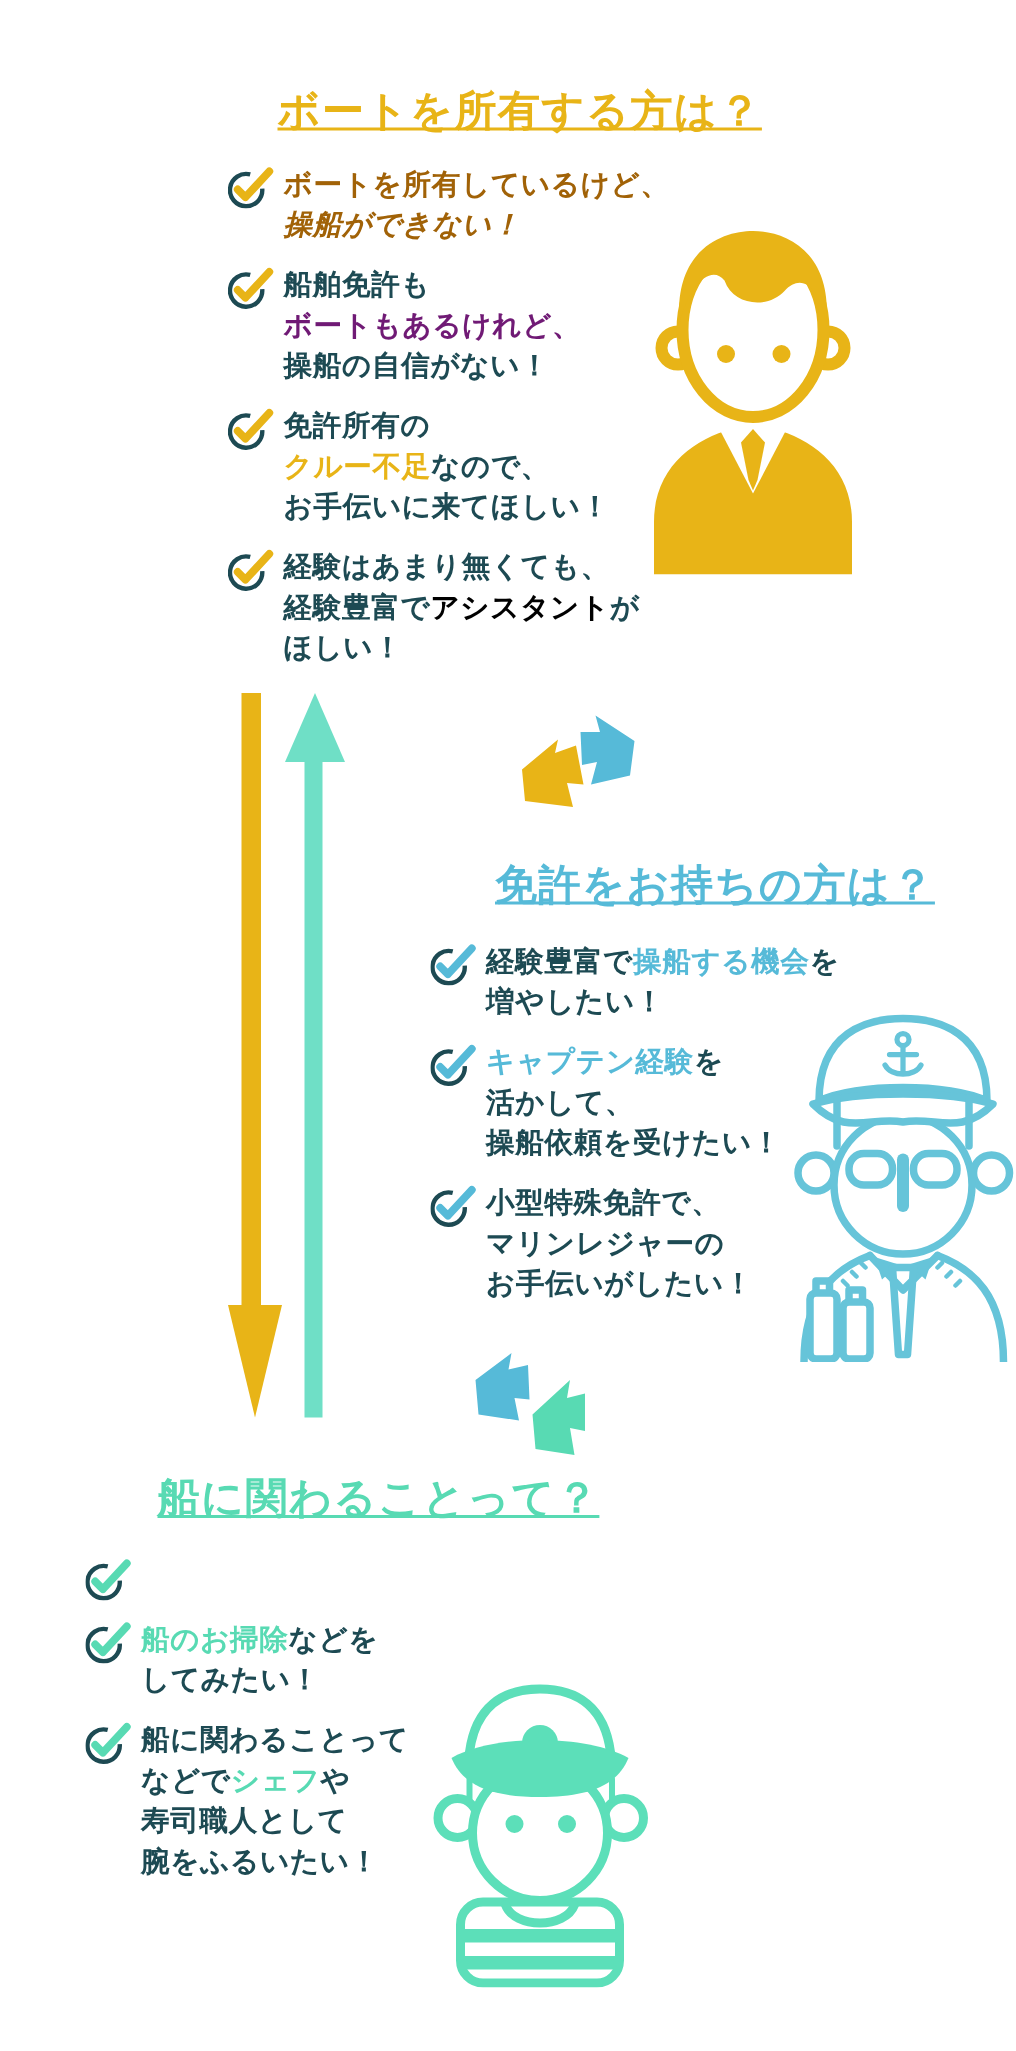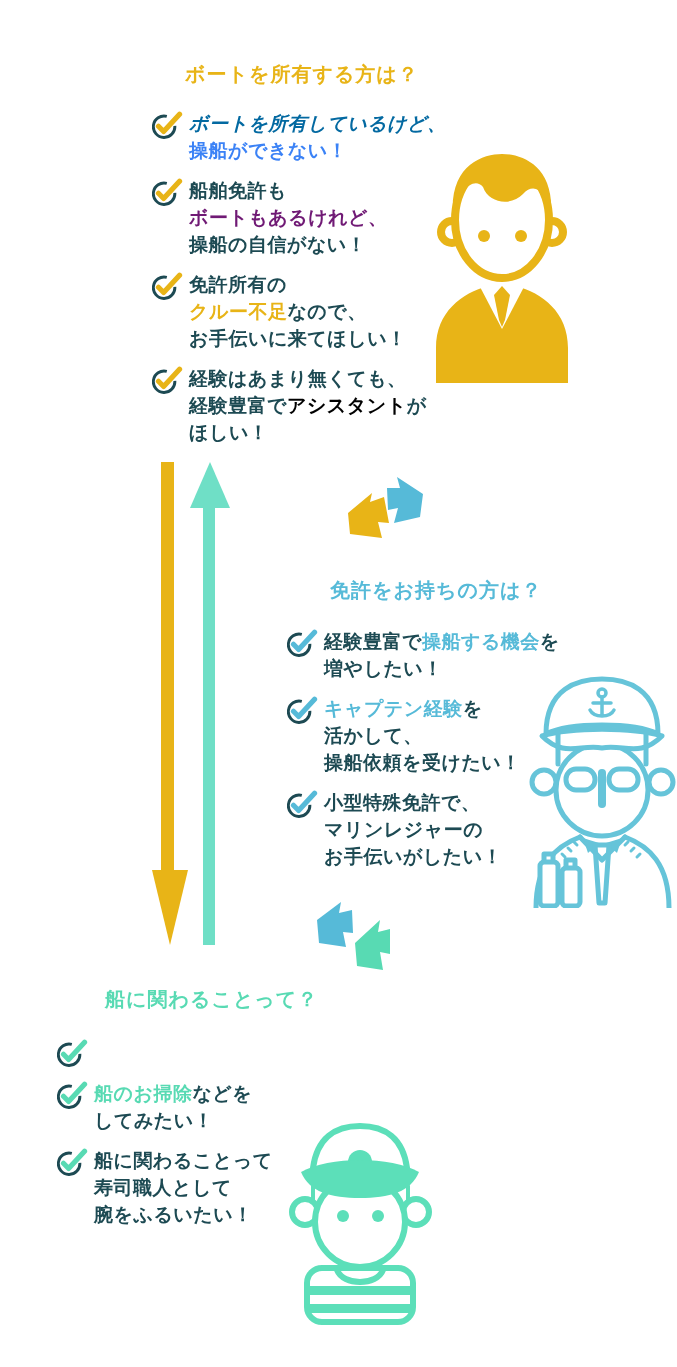--- a/index.html
+++ b/index.html
@@ -5,21 +5,21 @@
   :root{
     --yellow:#E8B417; --navy:#1D4A53; --blue:#56BAD8; --mint:#58DAB3;
     --arrowTeal:#6FDFC6; --captainBlue:#66C4D9; --sailorMint:#5CDFB9;
   }
   html,body{margin:0;padding:0;background:#fff;}
   .canvas{
     position:relative;width:677px;height:1367px;background:#ffffff;overflow:hidden;
     font-family:"Liberation Sans","DejaVu Sans",sans-serif;font-weight:bold;
   }
   .section{position:absolute;}
-  .section-title{font-size:20px;letter-spacing:1px;line-height:28px;white-space:nowrap;}
+  .section-title{font-size:28px;letter-spacing:1px;line-height:28px;white-space:nowrap;text-decoration:underline;}
   ul.checklist{list-style:none;margin:0;padding:0;}
   li.item{display:flex;align-items:flex-start;margin-bottom:13px;}
   li.item .check{flex:0 0 31px;width:31px;height:28px;margin-right:6px;margin-top:1px;}
   .item-text{display:block;}
   .item-text .line{font-size:19px;line-height:27px;letter-spacing:0.5px;color:var(--navy);white-space:nowrap;}
   .abs{position:absolute;}
   svg{display:block;}
 </style>
 </head>
 <body>
@@ -28,22 +28,22 @@
 
   <div class="section" style="left:152px;top:60px;width:330px;">
     <div class="section-title" style="margin-left: 33px; color: rgb(232, 180, 23);">ボートを所有する方は？</div>
     <ul class="checklist" style="margin-top:22px;">
         <li class="item">
           <svg class="check" viewBox="0 0 36 32">
             <path d="M17.2,5.9 A12.5,12.5 0 1 0 26.5,16.9" fill="none" stroke="#1D4A53" stroke-width="3.4"></path>
             <path d="M7.5,17.5 L13.5,23.5 L32,3.5" fill="none" stroke="#E8B417" stroke-width="6" stroke-linecap="round" stroke-linejoin="round"></path>
           </svg>
           <div class="item-text">
-            <div class="line"><span style="color: #0369a1; font-style: italic;">ボートを所有しているけど、</span></div>
-            <div class="line"><span style="color: #3b82f6;">操船ができない！</span></div>
+            <div class="line"><span style="color: #a16207;">ボートを所有しているけど、</span></div>
+            <div class="line"><span style="color: #a16207; font-style: italic;">操船ができない！</span></div>
           </div>
         </li>
         <li class="item">
           <svg class="check" viewBox="0 0 36 32">
             <path d="M17.2,5.9 A12.5,12.5 0 1 0 26.5,16.9" fill="none" stroke="#1D4A53" stroke-width="3.4"></path>
             <path d="M7.5,17.5 L13.5,23.5 L32,3.5" fill="none" stroke="#E8B417" stroke-width="6" stroke-linecap="round" stroke-linejoin="round"></path>
           </svg>
           <div class="item-text">
             <div class="line"><span style="color: rgb(29, 74, 83);">船舶免許も</span></div>
             <div class="line"><span style="color: #701a75; font-family: Liberation Serif, serif;">ボートもあるけれど、</span></div>
@@ -194,20 +194,21 @@
             <div class="line"><span style="color: rgb(29, 74, 83);">してみたい！</span></div>
           </div>
         </li>
         <li class="item">
           <svg class="check" viewBox="0 0 36 32">
             <path d="M17.2,5.9 A12.5,12.5 0 1 0 26.5,16.9" fill="none" stroke="#1D4A53" stroke-width="3.4"></path>
             <path d="M7.5,17.5 L13.5,23.5 L32,3.5" fill="none" stroke="#58DAB3" stroke-width="6" stroke-linecap="round" stroke-linejoin="round"></path>
           </svg>
           <div class="item-text">
             <div class="line"><span style="color: rgb(29, 74, 83);">船に関わることって</span></div>
+            <div class="line"><span style="color: rgb(29, 74, 83);">などで</span><span style="color: rgb(88, 218, 179);">シェフ</span><span style="color: rgb(29, 74, 83);">や</span></div>
             <div class="line"><span style="color: rgb(29, 74, 83);">寿司職人として</span></div>
             <div class="line"><span style="color: rgb(29, 74, 83);">腕をふるいたい！</span></div>
           </div>
         </li>
       </ul>
   </div>
 
   <svg class="abs" style="left:283px;top:1106px;" width="155" height="219" viewBox="0 0 155 219" fill="none" stroke="var(--sailorMint)" stroke-width="6" stroke-linecap="round" stroke-linejoin="round">
     <circle cx="22" cy="106" r="13" fill="#fff"></circle>
     <circle cx="133" cy="106" r="13" fill="#fff"></circle>

